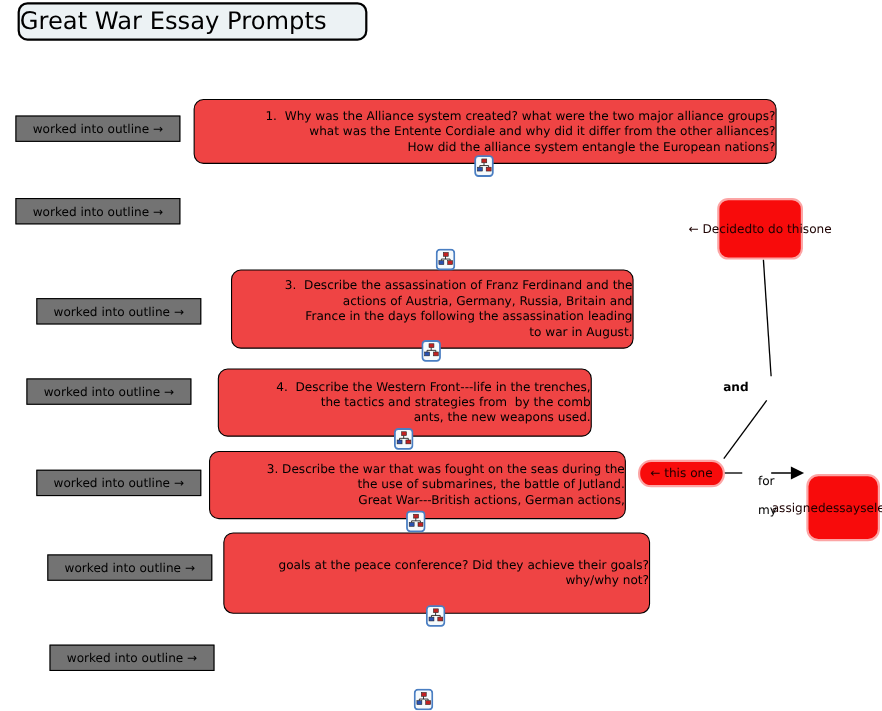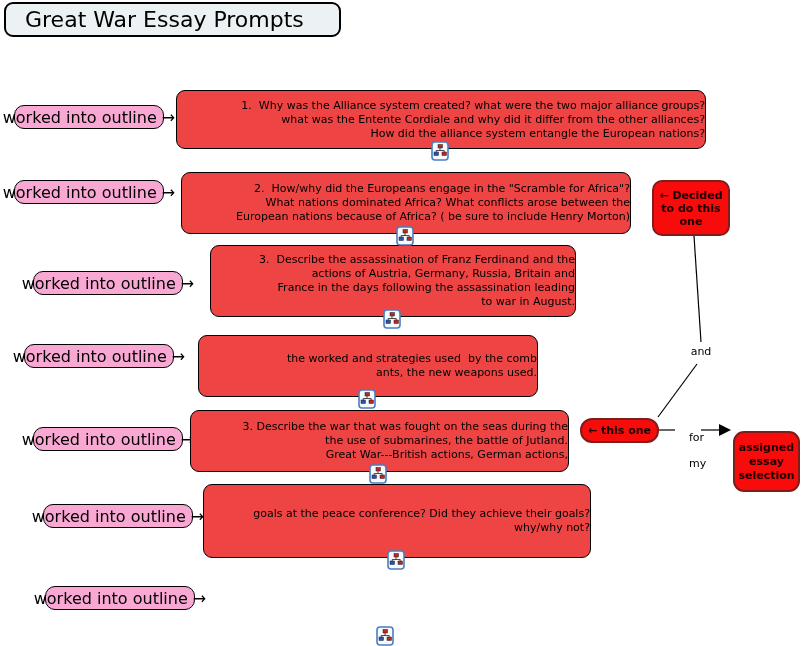--- a/index.html
+++ b/index.html
@@ -2,50 +2,50 @@
 <html><head>
 <meta charset="utf-8">
 <style>
   html,body{margin:0;padding:0;background:#ffffff;}
   .canvas{
     position:relative;width:802px;height:646px;background:#ffffff;
     font-family:"DejaVu Sans","Liberation Sans",sans-serif;color:#000;
     overflow:hidden;
   }
   .title-node{
-    position:absolute;left:4px;top:2px;width:314px;height:31px;
+    position:absolute;left:16px;top:2px;width:314px;height:31px;
     background:#ecf2f4;border:2px solid #000;border-radius:9px;
-    font-size:22px;line-height:31px;padding-left:19px;white-space:pre;
+    font-size:22px;line-height:31px;padding-left:0;white-space:pre;
   }
   .wlabel{
     position:absolute;width:148px;height:22px;
-    background:#f9a8d4;border:1.5px solid #000;border-radius:10px;
-    font-size:16px;display:flex;align-items:center;justify-content:center;
+    background:#737373;border:1.5px solid #000;border-radius:0;
+    font-size:11px;display:flex;align-items:center;justify-content:center;
     white-space:pre;
   }
   .pbox{
     position:absolute;background:#ef4444;border:1.7px solid #000;border-radius:9px;
     font-size:11px;line-height:14px;text-align:center;
     display:flex;flex-direction:column;justify-content:center;align-items:flex-end;
   }
   .pbox span{white-space:pre;}
   .rnode{
-    position:absolute;background:#f80b0b;border:2px solid #7f1d1d;
+    position:absolute;background:#f80b0b;border:2px solid #fca5a5;
     color:#1c0000;font-size:11px;text-align:center;
-    display:flex;flex-direction:column;justify-content:center;align-items:center;font-weight:bold;
+    display:flex;flex-direction:row;justify-content:center;align-items:center;
   }
   .rnode span{white-space:pre;}
   .decided{left:652px;top:180px;width:74px;height:52px;border-radius:10px;line-height:13px;}
   .thisone{left:580px;top:418px;width:75px;height:21px;border-radius:12px;line-height:21px;}
   .assigned{left:733px;top:403px;width:63px;height:57px;border-radius:11px;line-height:14px;margin-top:28px;}
   .linklabel{
     position:absolute;font-size:11px;line-height:13px;text-align:center;
     background:#fff;white-space:pre;
   }
-  .and-label{left:686px;top:345px;width:30px;}
+  .and-label{left:654px;top:345px;width:30px;font-weight:bold;}
   .formy-label{left:675px;top:418px;width:26px;}
   .hicon{position:absolute;width:18px;height:20px;}
   .edges{position:absolute;left:0;top:0;width:802px;height:646px;pointer-events:none;}
 </style>
 </head>
 <body>
 
 <div class="canvas">
 
   <div class="title-node">Great War Essay Prompts</div>
@@ -64,33 +64,29 @@
   <div class="wlabel" style="left:24px;top:344px">worked into outline →</div>
   <div class="wlabel" style="left:33px;top:427px">worked into outline →</div>
   <div class="wlabel" style="left:43px;top:504px">worked into outline →</div>
   <div class="wlabel" style="left:45px;top:586px">worked into outline →</div>
 
   <div class="pbox" style="left:176px;top:90px;width:528px;height:57px">
     <span>1.  Why was the Alliance system created? what were the two major alliance groups?</span>
     <span>what was the Entente Cordiale and why did it differ from the other alliances?</span>
     <span>How did the alliance system entangle the European nations?</span>
   </div>
-  <div class="pbox" style="left:181px;top:172px;width:448px;height:60px">
-    <span>2.  How/why did the Europeans engage in the "Scramble for Africa"?</span>
-    <span>What nations dominated Africa? What conflicts arose between the</span>
-    <span>European nations because of Africa? ( be sure to include Henry Morton)</span>
-  </div>
   <div class="pbox" style="left:210px;top:245px;width:364px;height:70px">
     <span>3.  Describe the assassination of Franz Ferdinand and the</span>
     <span>actions of Austria, Germany, Russia, Britain and</span>
     <span>France in the days following the assassination leading</span>
     <span>to war in August.</span>
   </div>
   <div class="pbox" style="left:198px;top:335px;width:338px;height:60px">
-    <span>the worked and strategies used  by the comb</span>
+    <span>4.  Describe the Western Front---life in the trenches,</span>
+    <span>the tactics and strategies from  by the comb</span>
     <span>ants, the new weapons used.</span>
   </div>
   <div class="pbox" style="left:190px;top:410px;width:377px;height:60px">
     <span>3. Describe the war that was fought on the seas during the</span>
     <span>the use of submarines, the battle of Jutland.</span>
     <span>Great War---British actions, German actions,</span>
   </div>
   <div class="pbox" style="left:203px;top:484px;width:386px;height:72px">
     <span>goals at the peace conference? Did they achieve their goals?</span>
     <span>why/why not?</span>

